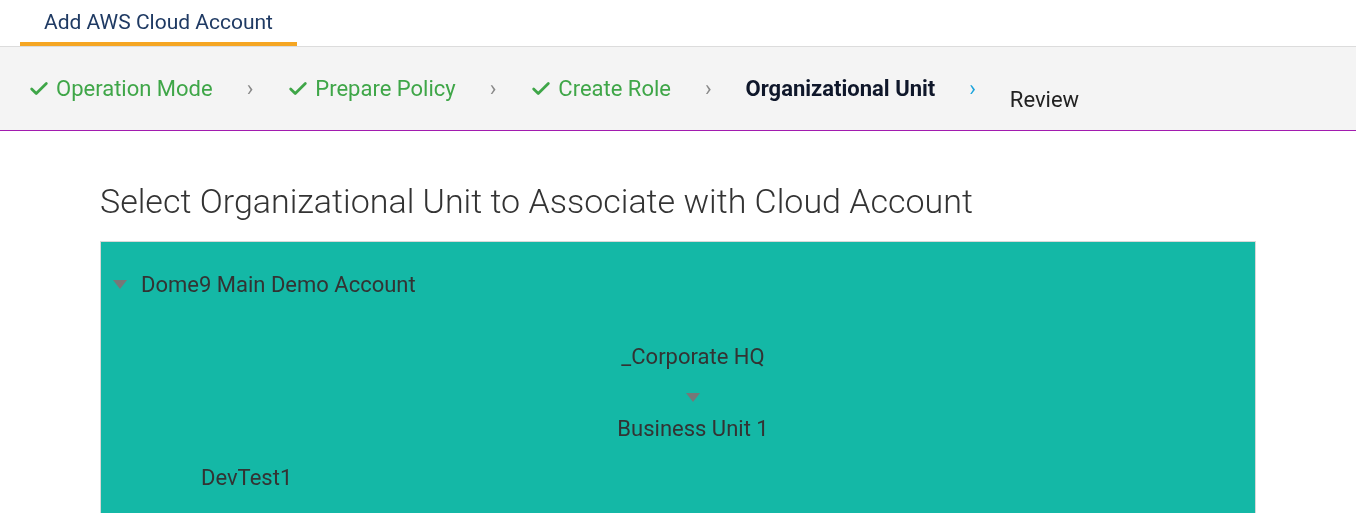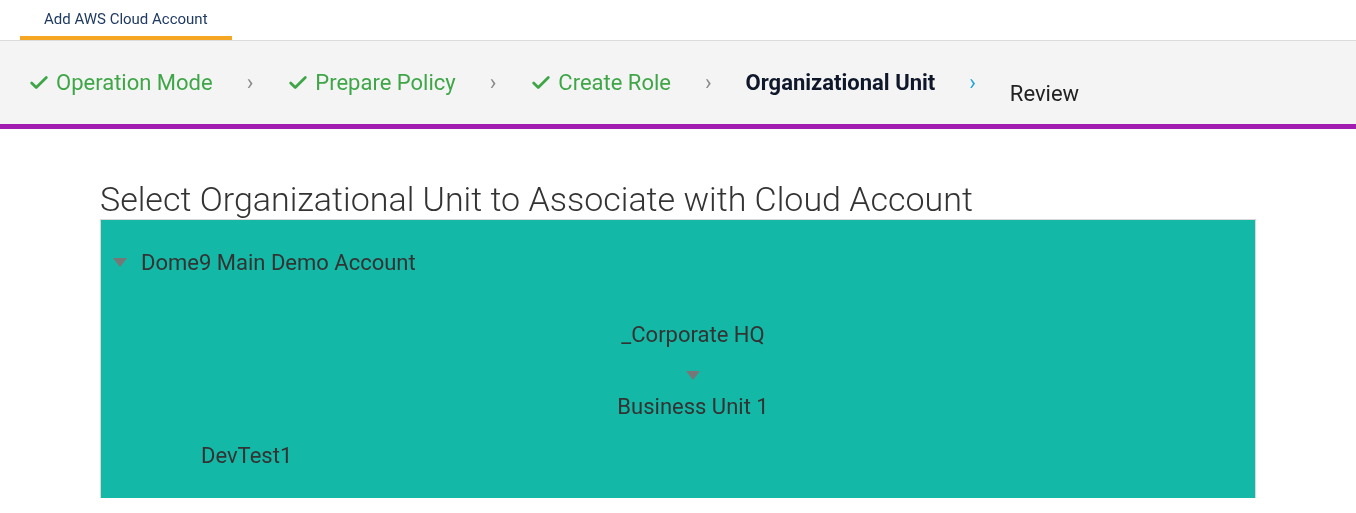--- a/index.html
+++ b/index.html
@@ -11,36 +11,36 @@
     }
 
     
     .tabs {
       display: flex;
       border-bottom: 1px solid #dcdcdc;
       padding-left: 20px;
     }
     .tab {
       padding: 10px 24px 8px 24px;
-      font-size: 15px;
+      font-size: 21px;
       font-weight: 400;
       color: #1f3a63;
       cursor: pointer;
     }
     .tab.active {
       border-bottom: 4px solid #f5a623;
       color: #1f3a63;
     }
 
     
     .steps {
       display: flex;
       align-items: center;
       background: #f4f4f4;
-      border-bottom: 5px solid #a21caf;
+      border-bottom: 1px solid #a21caf;
       padding: 18px 28px;
       gap: 34px;
       font-size: 22px;
     }
     .step {
       display: flex;
       align-items: center;
       gap: 6px;
       font-weight: 400;
     }
@@ -56,20 +56,21 @@
     .chevron.active { color: #1aa3dc; }
 
     
     .main {
       padding: 50px 100px 0 100px;
     }
     .main-title {
       font-size: 34px;
       font-weight: 300;
       color: #333;
+      margin-bottom: 20px;
     }
 
     
     .tree-panel {
       border: 1px solid #d8d8d8;
       border-bottom: none;
       background: #14b8a6;
       padding: 18px 12px;
     }
     .tree-node {

